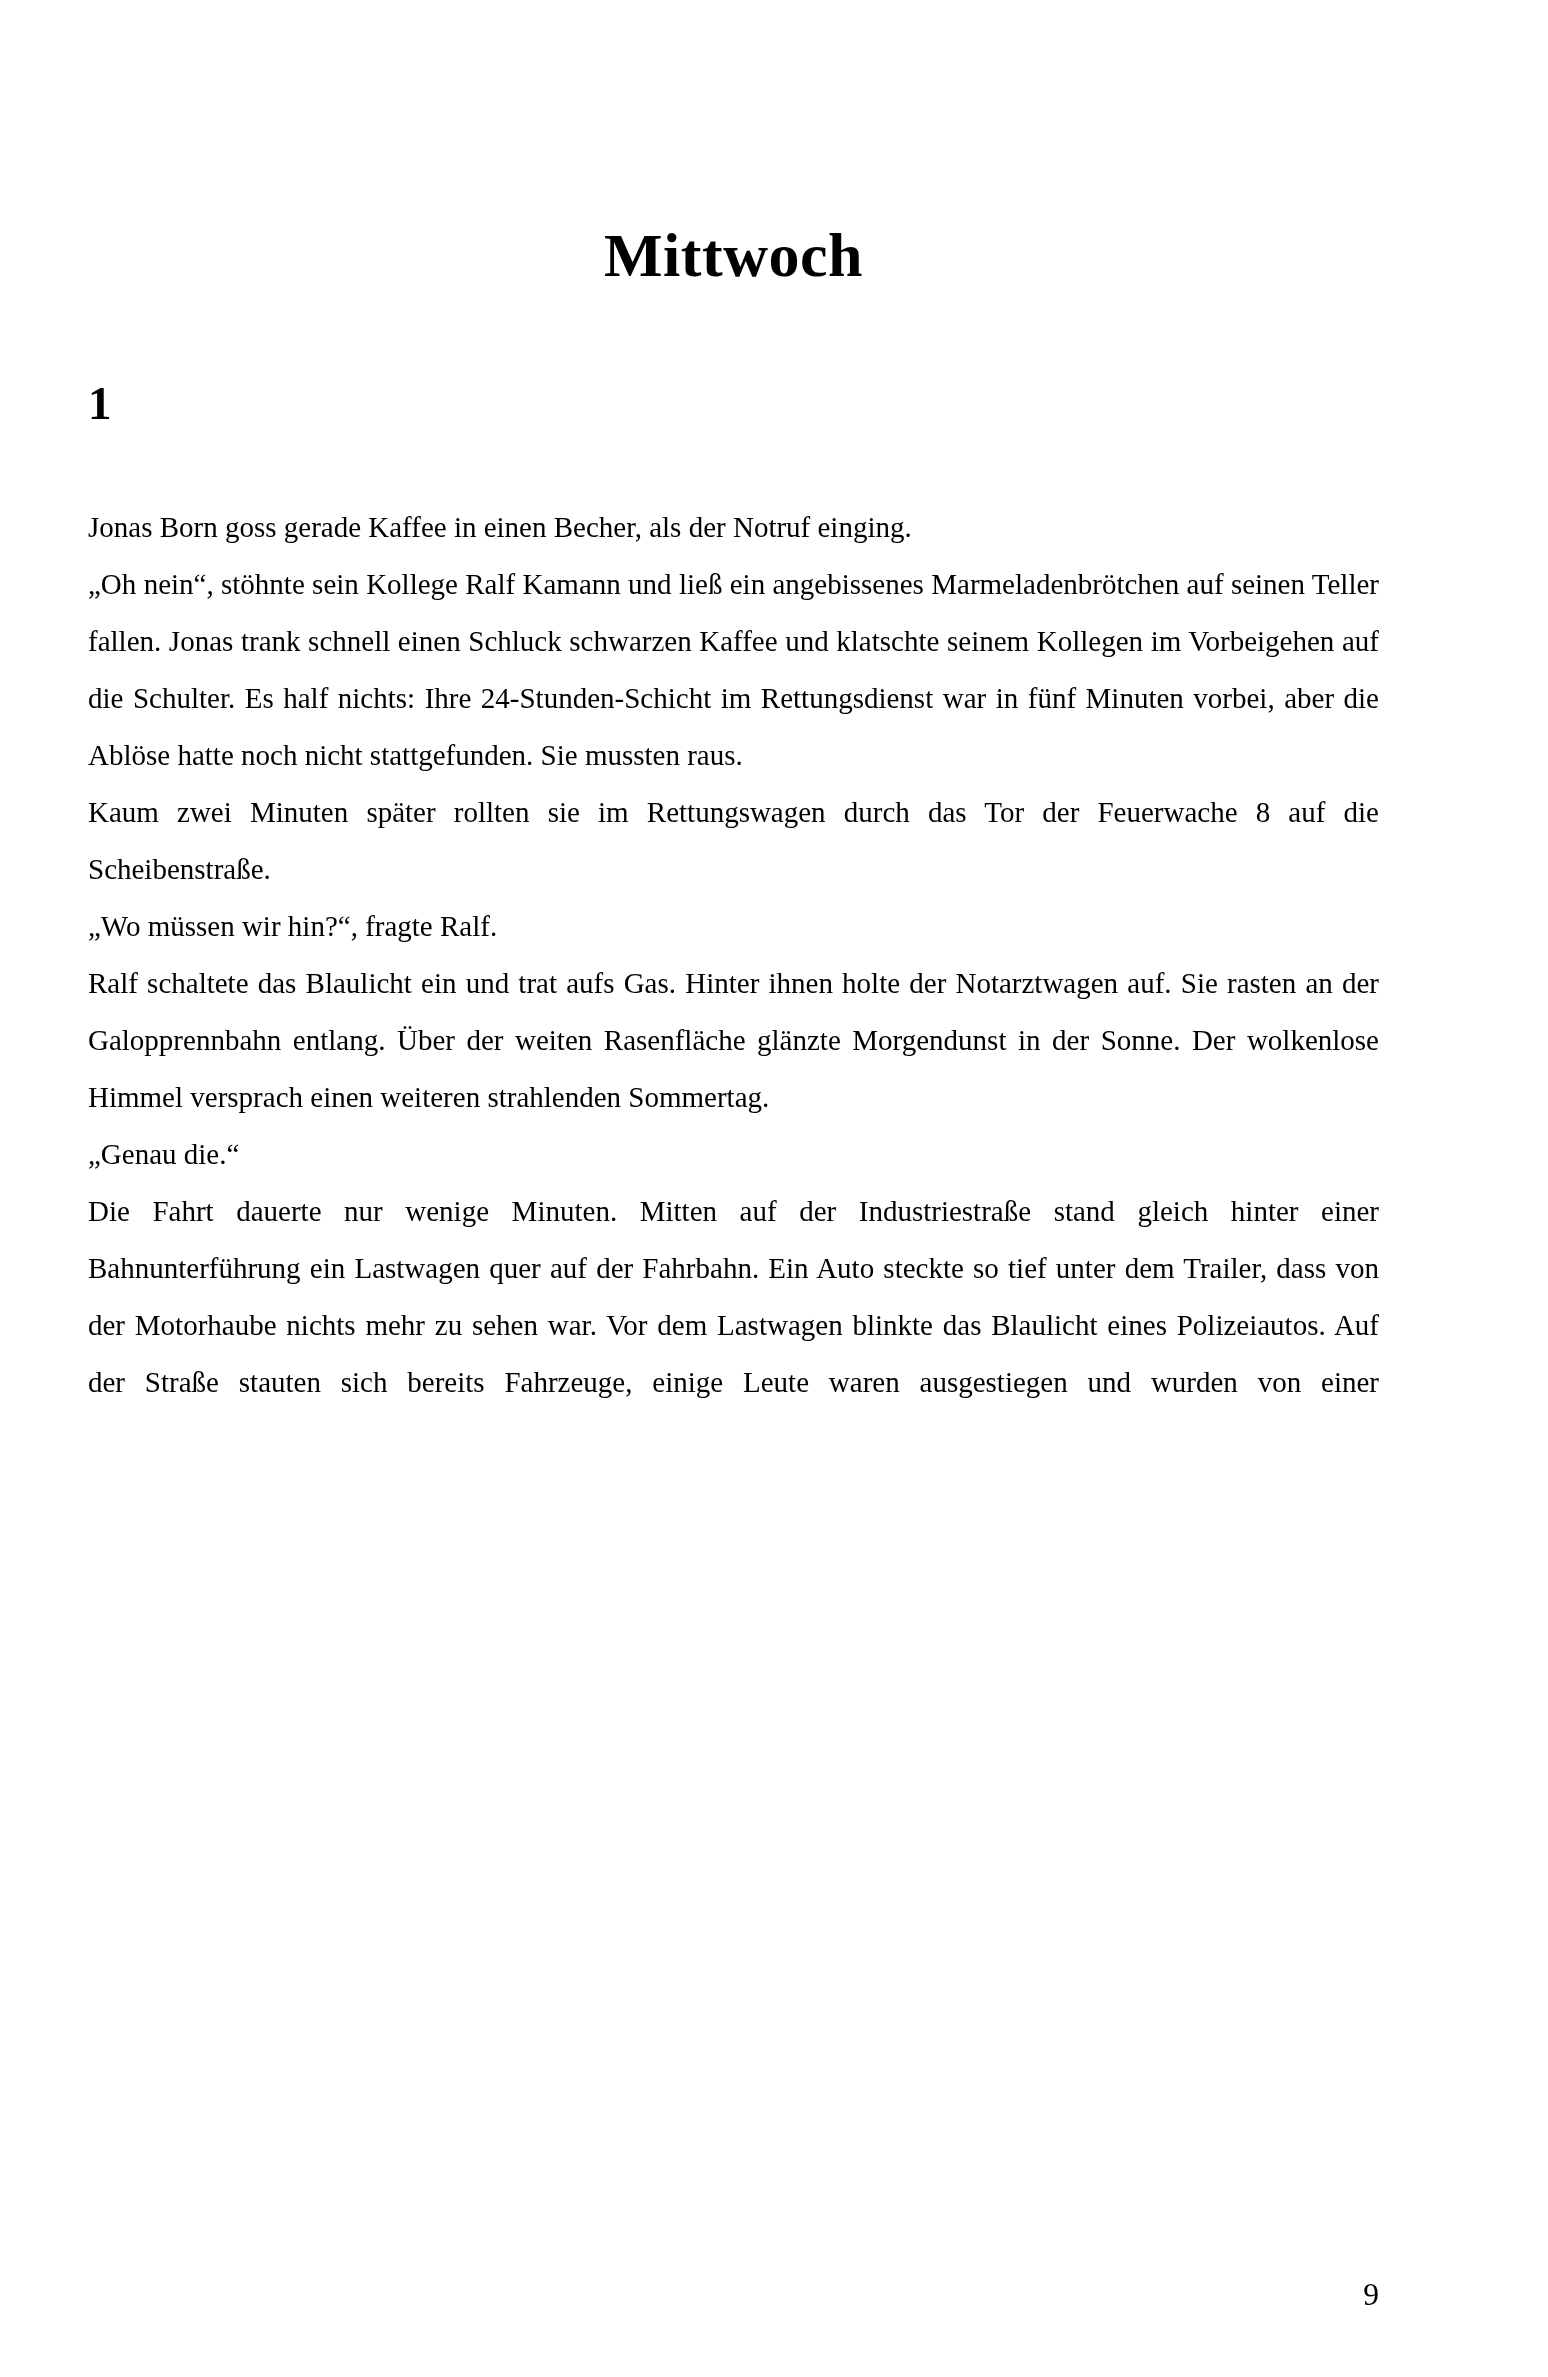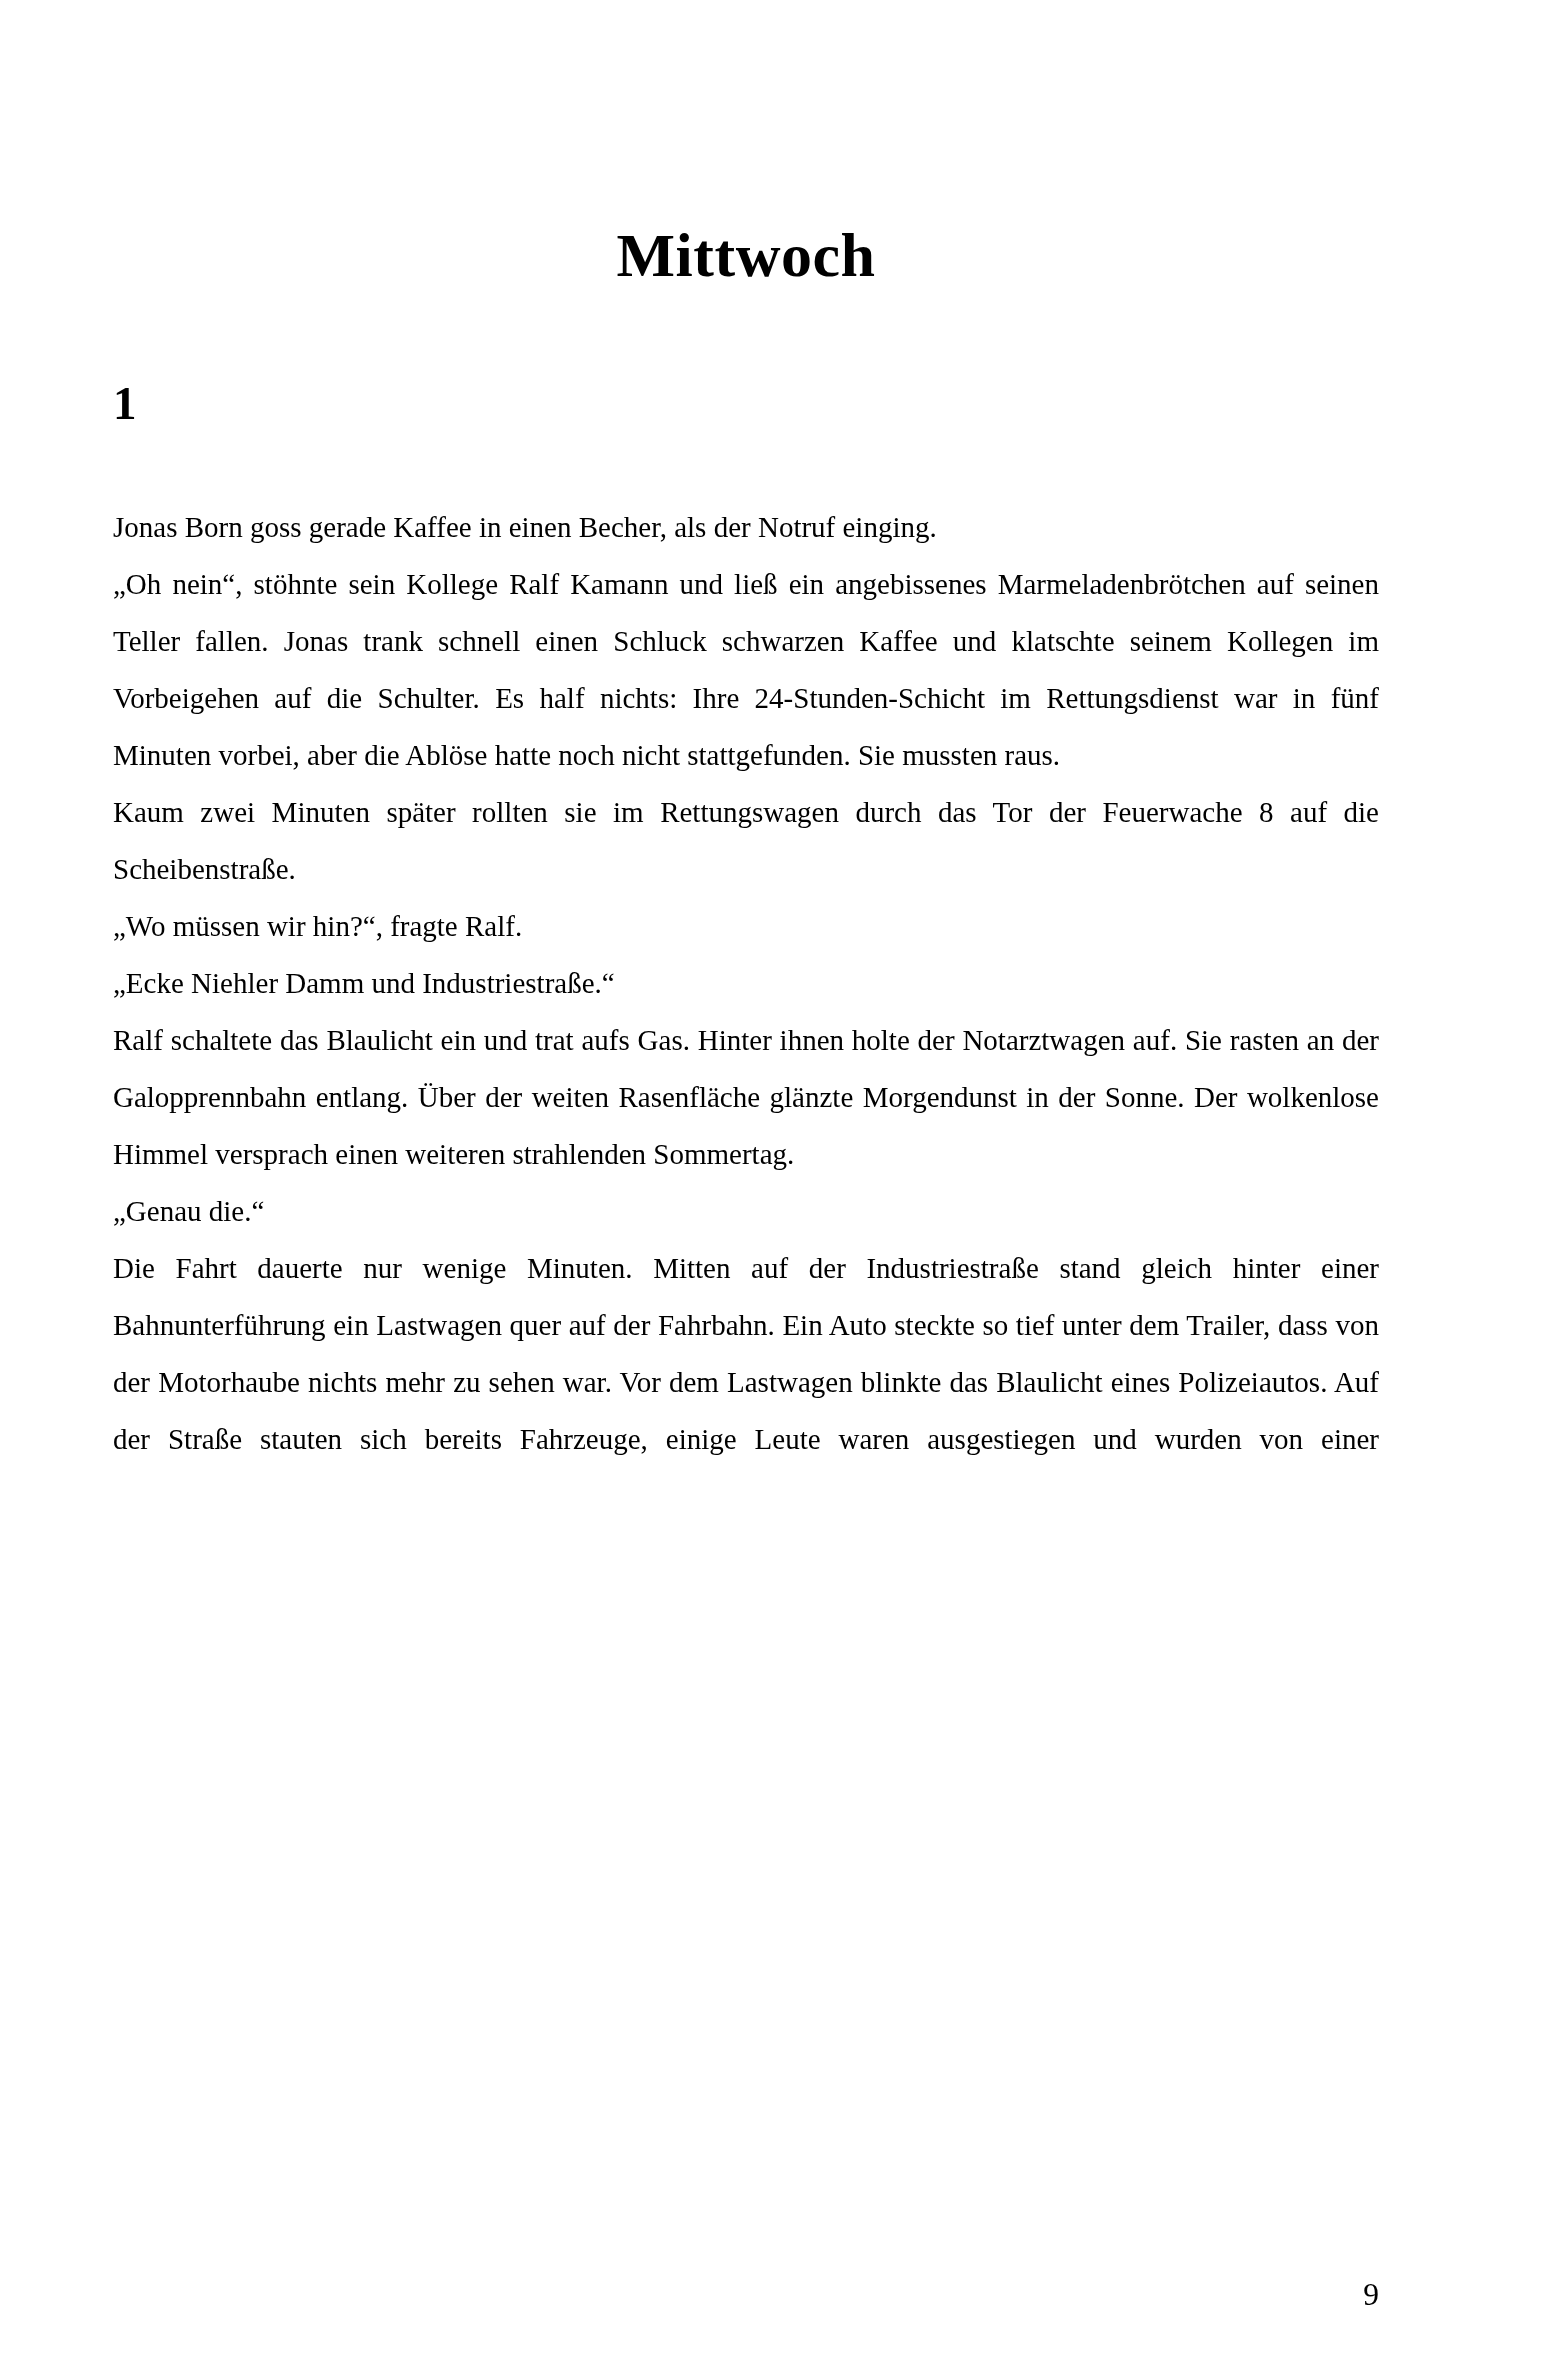--- a/index.html
+++ b/index.html
@@ -8,21 +8,21 @@
     background: #ffffff;
   }
   .page {
     position: relative;
     width: 1549px;
     height: 2377px;
     box-sizing: border-box;
     background: #ffffff;
     color: #000000;
     font-family: "Liberation Serif", serif;
-    padding: 0 170px 0 113px;
+    padding: 0 170px 0 88px;
     overflow: hidden;
   }
   .chapter-title {
     margin: 224px 0 0 0;
     font-size: 62px;
     font-weight: bold;
     line-height: 1;
     text-align: center;
     letter-spacing: 0.5px;
   }
@@ -71,21 +71,20 @@
 
     <p>Jonas Born goss gerade Kaffee in einen Becher, als der Notruf einging.</p>
 
     <p>„Oh nein“, stöhnte sein Kollege Ralf Kamann und ließ ein angebissenes Marmeladenbrötchen auf seinen Teller fallen. Jonas trank schnell einen Schluck schwarzen Kaffee und klatschte seinem Kollegen im Vorbeigehen auf die Schulter. Es half nichts: Ihre 24-Stunden-Schicht im Rettungsdienst war in fünf Minuten vorbei, aber die Ablöse hatte noch nicht stattgefunden. Sie mussten raus.</p>
 
     <p>Kaum zwei Minuten später rollten sie im Rettungswagen durch das Tor der Feuerwache 8 auf die Scheibenstraße.</p>
 
 
     <p>„Wo müssen wir hin?“, fragte Ralf.</p>
 
-    <p>„Ecke Niehler Damm und Industriestraße.“</p>
 
 
     <p>Ralf schaltete das Blaulicht ein und trat aufs Gas. Hinter ihnen holte der Notarztwagen auf. Sie rasten an der Galopprennbahn entlang. Über der weiten Rasenfläche glänzte Morgendunst in der Sonne. Der wolkenlose Himmel versprach einen weiteren strahlenden Sommertag.</p>
 
     <p>„Genau die.“</p>
 
     <p class="continued">Die Fahrt dauerte nur wenige Minuten. Mitten auf der Industriestraße stand gleich hinter einer Bahnunterführung ein Lastwagen quer auf der Fahrbahn. Ein Auto steckte so tief unter dem Trailer, dass von der Motorhaube nichts mehr zu sehen war. Vor dem Lastwagen blinkte das Blaulicht eines Polizeiautos. Auf der Straße stauten sich bereits Fahrzeuge, einige Leute waren ausgestiegen und wurden von einer</p>
 
   </div>
 

